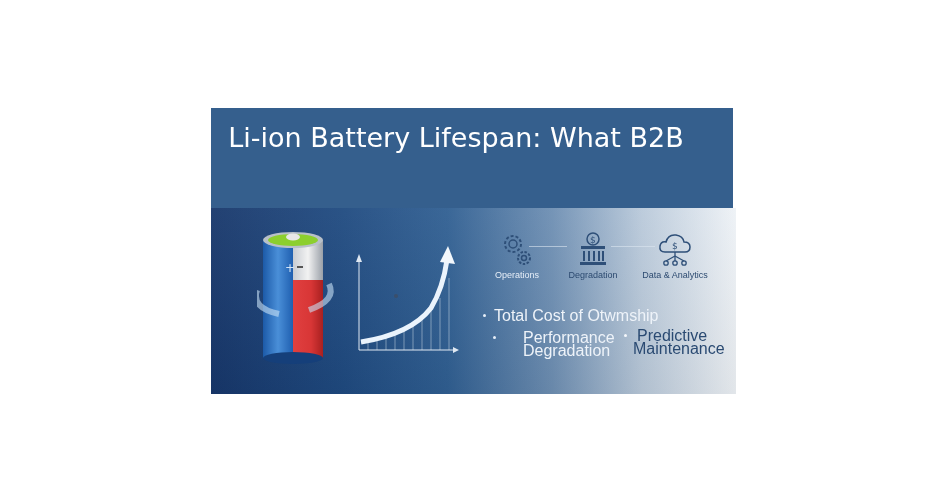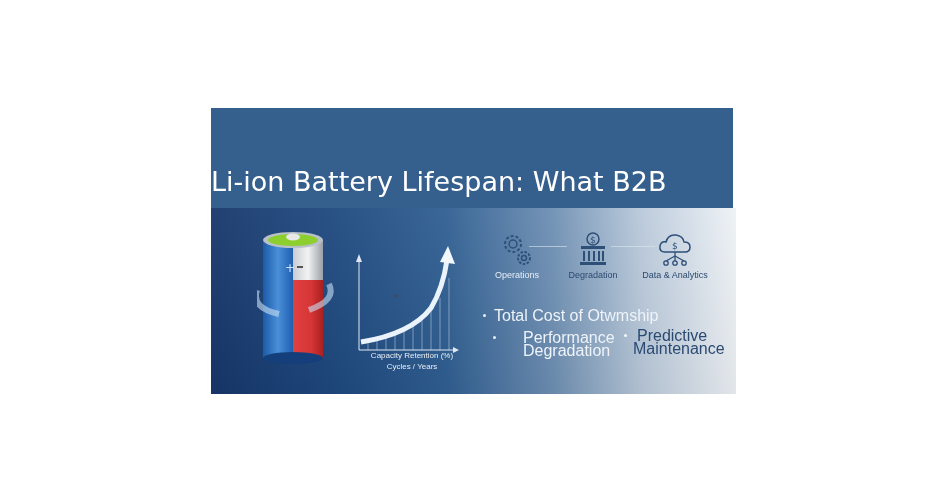--- a/index.html
+++ b/index.html
@@ -1,19 +1,19 @@
 <!DOCTYPE html>
 <html><head>
 <meta charset="utf-8">
 <style>
   html,body{margin:0;padding:0;background:#ffffff;}
   body{width:945px;height:501px;position:relative;overflow:hidden;font-family:"DejaVu Sans",sans-serif;}
   .banner{position:absolute;left:211px;top:108px;width:525px;height:286px;overflow:hidden;}
   .header{position:absolute;left:0;top:0;width:522px;height:100px;background:#355f8d;}
-  .title{position:absolute;left:0;top:14px;width:490px;color:#ffffff;font-size:27px;line-height:32px;font-family:"DejaVu Sans",sans-serif;margin-top:44px;}
+  .title{position:absolute;left:0;top:14px;width:490px;text-align:center;color:#ffffff;font-size:27px;line-height:32px;font-family:"DejaVu Sans",sans-serif;}
   .lower{position:absolute;left:0;top:100px;width:525px;height:186px;
     background:linear-gradient(90deg,#17376b 0%,#1f4a80 25%,#305f92 45%,#6e8fb3 65%,#b9c9da 82%,#eef2f6 100%);}
   .lower:before{content:"";position:absolute;left:0;top:0;width:100%;height:100%;
     background:linear-gradient(180deg,rgba(255,255,255,0.05) 0%,rgba(0,0,0,0.05) 100%);}
   .battery{position:absolute;left:46px;top:20px;width:70px;height:140px;}
   .chart{position:absolute;left:140px;top:30px;width:110px;height:140px;}
   .chart-label{position:absolute;left:146px;top:142px;width:110px;text-align:center;color:#e8eef6;font-size:8px;line-height:11px;font-family:"Liberation Sans",sans-serif;}
   .icon-item{position:absolute;text-align:center;font-family:"Liberation Sans",sans-serif;font-size:9px;}
   .icon-item svg{display:block;margin:0 auto;}
   .bullet{position:absolute;font-family:"Liberation Sans",sans-serif;font-size:16px;line-height:13px;}
@@ -81,24 +81,20 @@
           <line x1="71" y1="112" x2="71" y2="82"></line>
             <line x1="80" y1="112" x2="80" y2="73"></line>
           <line x1="89" y1="112" x2="89" y2="60"></line>
             <line x1="98" y1="112" x2="98" y2="40"></line>
         </g>
         <path d="M10 104 Q60 96 80 70 Q92 50 96 22" stroke="#eaf3fc" stroke-width="5" fill="none"></path>
         <polygon points="89,24 97,8 104,26" fill="#f2f7fc"></polygon>
         <circle cx="45" cy="58" r="2" fill="#3a4f6b"></circle>
       </svg>
     </div>
-    <div class="chart-label">
-      <div>Capacity Retention (%)</div>
-      <div>Cycles / Years</div>
-    </div>
 
     <div class="connector" style="left:318px;top:38px;width:38px;"></div>
     <div class="connector" style="left:400px;top:38px;width:44px;"></div>
 
     <div class="icon-item" style="left:276px;top:22px;width:60px;color:#e6eef8;">
       <svg width="34" height="40" viewBox="0 0 34 40">
         <circle cx="13" cy="14" r="8" fill="none" stroke="#2e4f78" stroke-width="2" stroke-dasharray="3 2"></circle>
         <circle cx="13" cy="14" r="4" fill="none" stroke="#2e4f78" stroke-width="1.5"></circle>
         <circle cx="24" cy="28" r="6" fill="none" stroke="#2e4f78" stroke-width="2" stroke-dasharray="2.5 1.5"></circle>
         <circle cx="24" cy="28" r="2.5" fill="none" stroke="#2e4f78" stroke-width="1.5"></circle>

